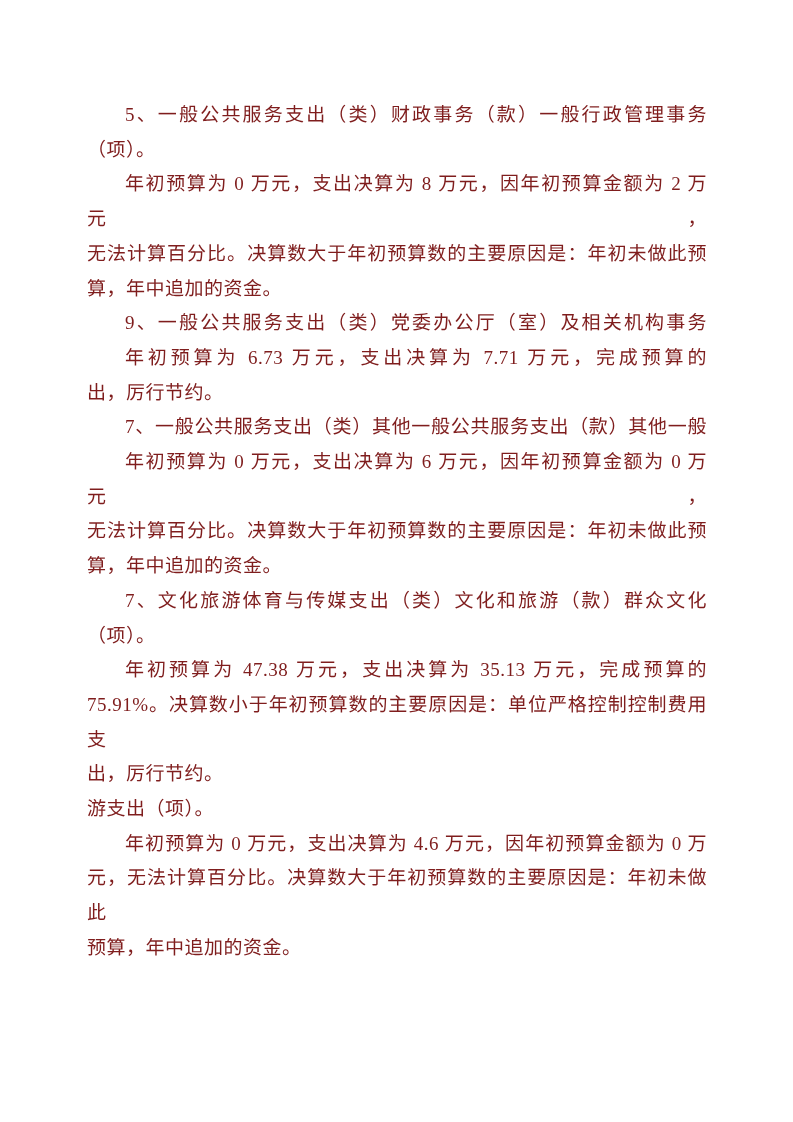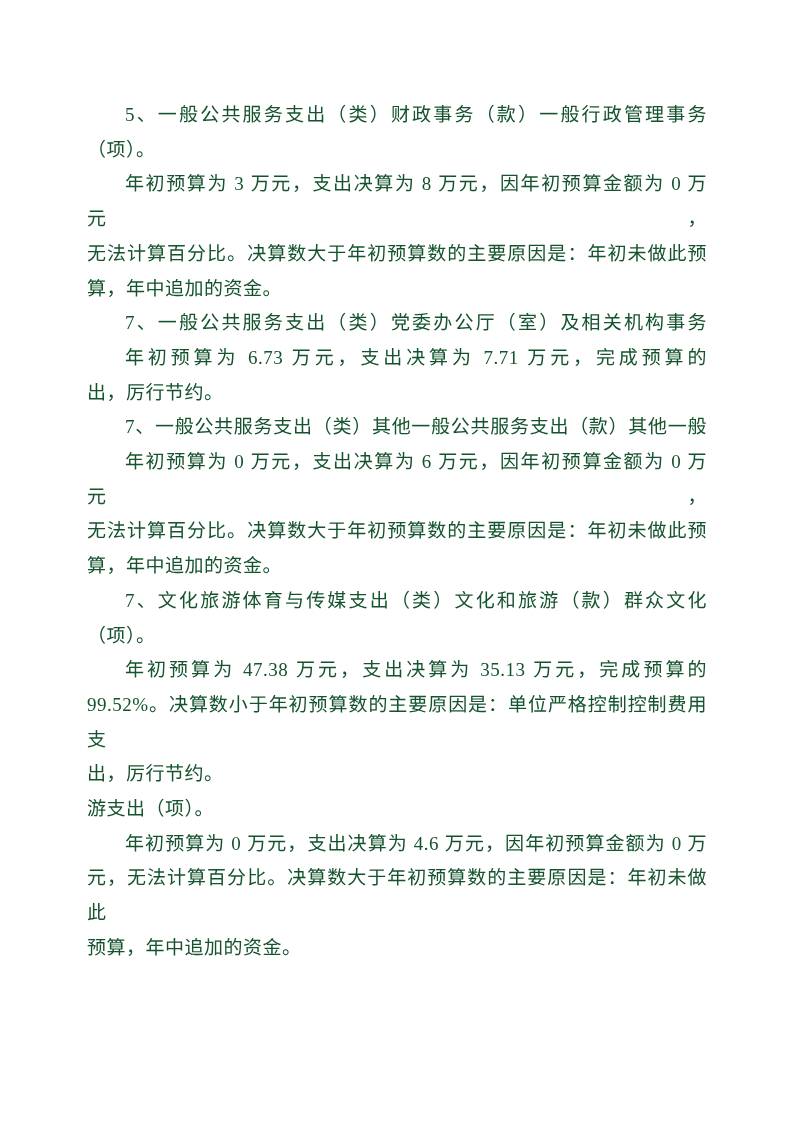--- a/index.html
+++ b/index.html
@@ -6,21 +6,21 @@
     margin: 0;
     padding: 0;
     background: #ffffff;
   }
   .page {
     position: relative;
     width: 793px;
     height: 1122px;
     margin: 0 auto;
     background: #ffffff;
-    color: #14532d;
+    color: #7f1d1d;
     box-sizing: border-box;
     padding: 98px 86px 0 87px;
     font-family: "Liberation Serif", "DejaVu Serif", serif;
     font-size: 19px;
     overflow: hidden;
   }
   .para {
     margin: 0;
     padding: 0;
   }
@@ -43,29 +43,29 @@
 <body>
 
 <div class="page">
 
   <section>
     <p class="para">
       <span class="line indent">5、一般公共服务支出（类）财政事务（款）一般行政管理事务</span>
       <span class="line last">（项）。</span>
     </p>
     <p class="para">
-      <span class="line indent">年初预算为 3 万元，支出决算为 8 万元，因年初预算金额为 0 万元，</span>
+      <span class="line indent">年初预算为 0 万元，支出决算为 8 万元，因年初预算金额为 2 万元，</span>
       <span class="line">无法计算百分比。决算数大于年初预算数的主要原因是：年初未做此预</span>
       <span class="line last">算，年中追加的资金。</span>
     </p>
   </section>
 
   <section>
     <p class="para">
-      <span class="line indent">7、一般公共服务支出（类）党委办公厅（室）及相关机构事务</span>
+      <span class="line indent">9、一般公共服务支出（类）党委办公厅（室）及相关机构事务</span>
     </p>
     <p class="para">
       <span class="line indent">年初预算为 6.73 万元，支出决算为 7.71 万元，完成预算的</span>
       <span class="line last">出，厉行节约。</span>
     </p>
   </section>
 
   <section>
     <p class="para">
       <span class="line indent">7、一般公共服务支出（类）其他一般公共服务支出（款）其他一般</span>
@@ -77,21 +77,21 @@
     </p>
   </section>
 
   <section>
     <p class="para">
       <span class="line indent">7、文化旅游体育与传媒支出（类）文化和旅游（款）群众文化</span>
       <span class="line last">（项）。</span>
     </p>
     <p class="para">
       <span class="line indent">年初预算为 47.38 万元，支出决算为 35.13 万元，完成预算的</span>
-      <span class="line">99.52%。决算数小于年初预算数的主要原因是：单位严格控制控制费用支</span>
+      <span class="line">75.91%。决算数小于年初预算数的主要原因是：单位严格控制控制费用支</span>
       <span class="line last">出，厉行节约。</span>
     </p>
   </section>
 
   <section>
     <p class="para">
       <span class="line last">游支出（项）。</span>
     </p>
     <p class="para">
       <span class="line indent">年初预算为 0 万元，支出决算为 4.6 万元，因年初预算金额为 0 万</span>

